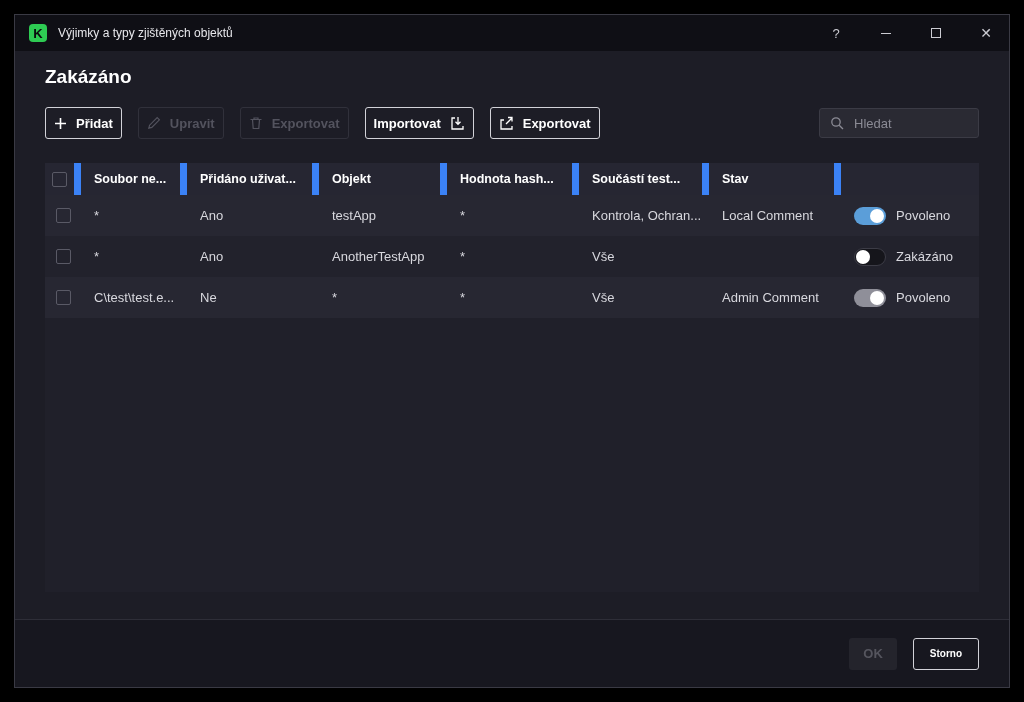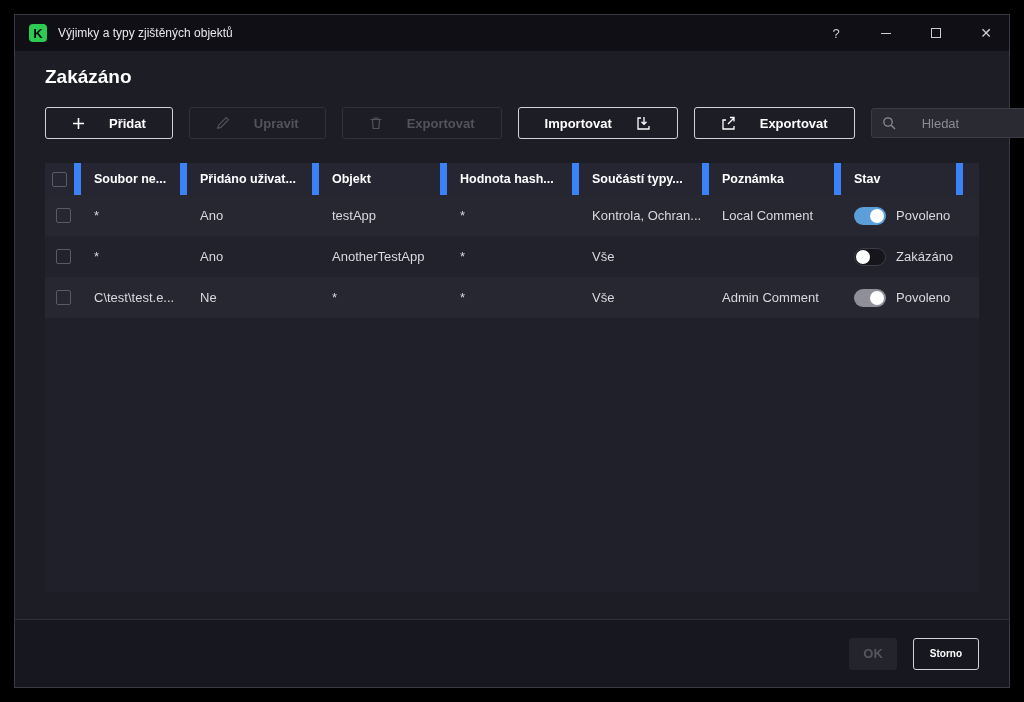--- a/index.html
+++ b/index.html
@@ -44,33 +44,33 @@
   .close-glyph { font-size: 14px; }
   .help-glyph { font-size: 13px; }
 
   
   .content { flex: 1 1 auto; padding: 0 30px; display: flex; flex-direction: column; min-height: 0; }
   h1.page-title {
     margin: 15px 0 19px; font-size: 19px; font-weight: 700; color: #ffffff;
   }
   .toolbar { display: flex; align-items: center; gap: 16px; }
   .btn {
-    height: 32px; display: inline-flex; align-items: center; gap: 24px;
-    padding: 0 26px; border-radius: 3px;
+    height: 32px; display: inline-flex; align-items: center; gap: 9px;
+    padding: 0 8px; border-radius: 3px;
     border: 1px solid #d2d2d8; background: transparent;
     color: #ffffff; font-size: 13px; font-weight: 700;
     font-family: "Liberation Sans", sans-serif;
     cursor: pointer;
   }
   .btn.disabled { border-color: #31313b; color: #53535e; cursor: default; }
   .btn svg { display: block; }
   .search-box {
     margin-left: auto; width: 160px; height: 30px;
     background: #2a2a33; border: 1px solid #3b3b45; border-radius: 3px;
-    display: flex; align-items: center; padding: 0 10px; gap: 24px;
+    display: flex; align-items: center; padding: 0 10px; gap: 8px;
     color: #8b8b95;
   }
   .search-box input {
     flex: 1; min-width: 0; background: transparent; border: none; outline: none;
     color: #e8e8ec; font-size: 13px; font-family: "Liberation Sans", sans-serif;
   }
   .search-box input::placeholder { color: #8b8b95; }
 
   
   .table {
@@ -212,22 +212,21 @@
 
     <div class="table">
       <div class="thead">
         <div class="hcell cb">
             <span class="checkbox"></span>
           </div>
         <div class="hcell">Soubor ne...</div>
         <div class="hcell">Přidáno uživat...</div>
         <div class="hcell">Objekt</div>
         <div class="hcell">Hodnota hash...</div>
-        <div class="hcell">Součástí typy...</div>
-        <div class="hcell">Poznámka</div>
+        <div class="hcell">Součástí test...</div>
         <div class="hcell">Stav</div>
         <div class="hcell last"></div>
       </div>
 
       <div class="trow r-odd">
         <div class="cell cb">
             <span class="checkbox"></span>
           </div>
         <div class="cell">*</div>
         <div class="cell">Ano</div>

